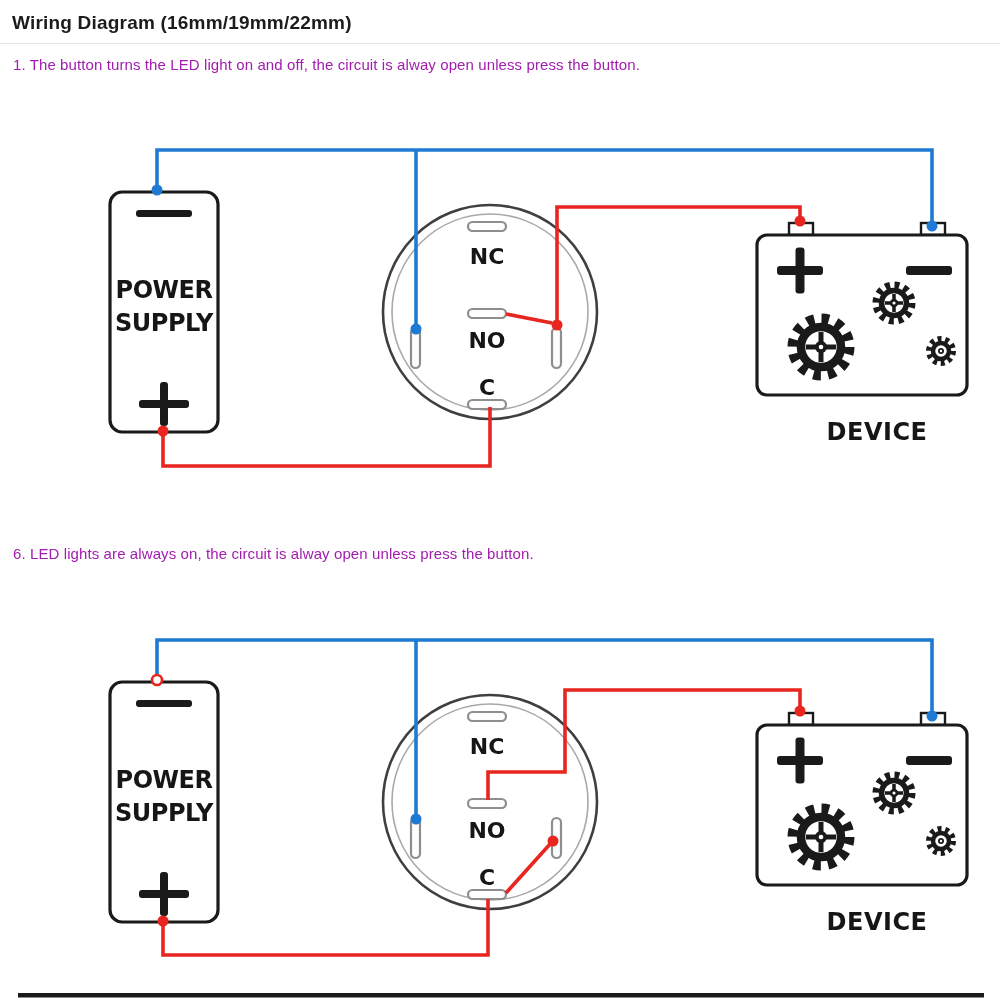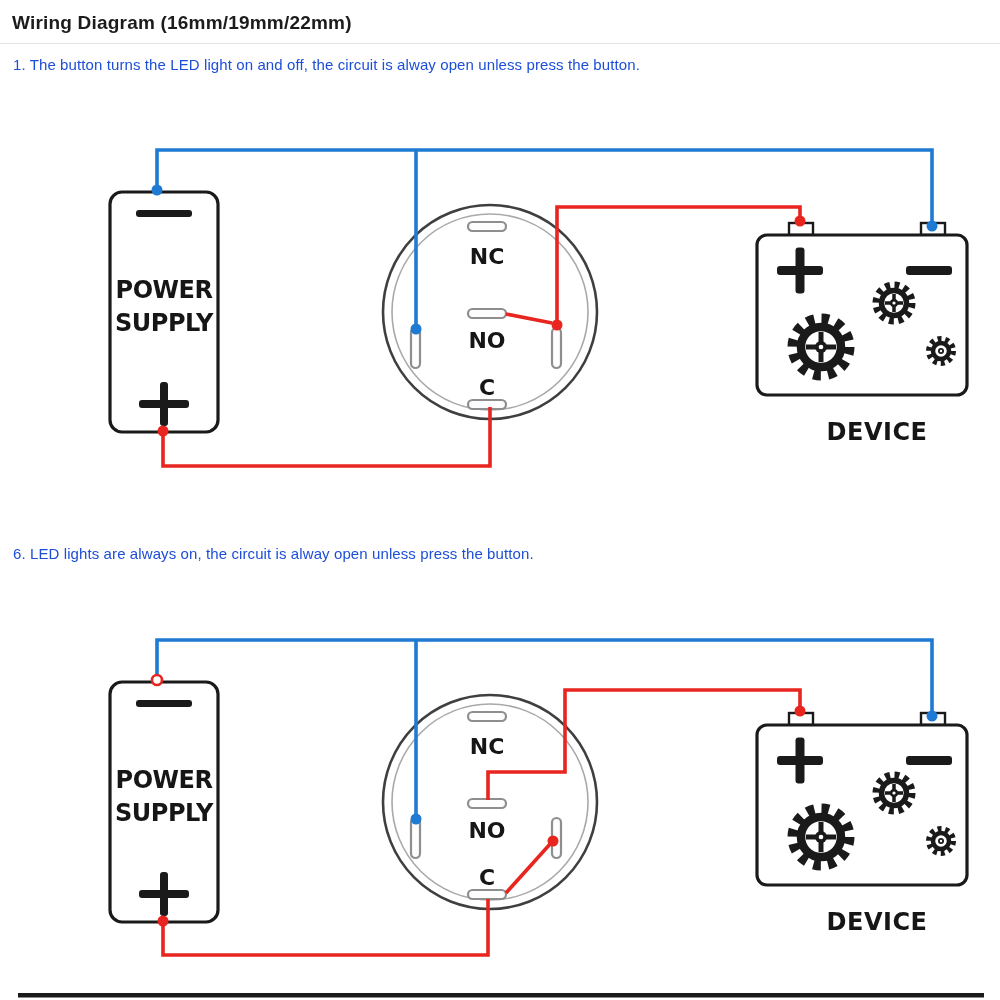--- a/index.html
+++ b/index.html
@@ -3,21 +3,21 @@
 <meta charset="utf-8">
 <style>
   * { margin:0; padding:0; box-sizing:border-box; }
   html,body { width:1000px; height:1000px; background:#ffffff; }
   body { position:relative; overflow:hidden; font-family:"Liberation Sans", sans-serif; }
 
   .header { position:absolute; top:0; left:0; width:1000px; height:44px;
             border-bottom:1px solid #e4e4e4; padding:12px 0 0 12px; background:#fff; }
   .title  { font-size:19px; font-weight:bold; color:#1c1c1c; letter-spacing:.2px; }
 
-  .caption { position:absolute; left:13px; font-size:15px; color:#1d4ed8; letter-spacing:.1px; }
+  .caption { position:absolute; left:13px; font-size:15px; color:#a21caf; letter-spacing:.1px; }
   #cap1 { top:56px; }
   #cap2 { top:545px; }
 
   svg.stage { position:absolute; left:0; top:0; }
 
   
   .wb { stroke: var(--neutral,#1e7ad2); stroke-width:3.6; fill:none; }
   .wr { stroke: var(--live,#e8251f);   stroke-width:3.6; fill:none; }
   .db { fill: var(--neutral,#1e7ad2); }
   .dr { fill: var(--live,#e8251f); }

